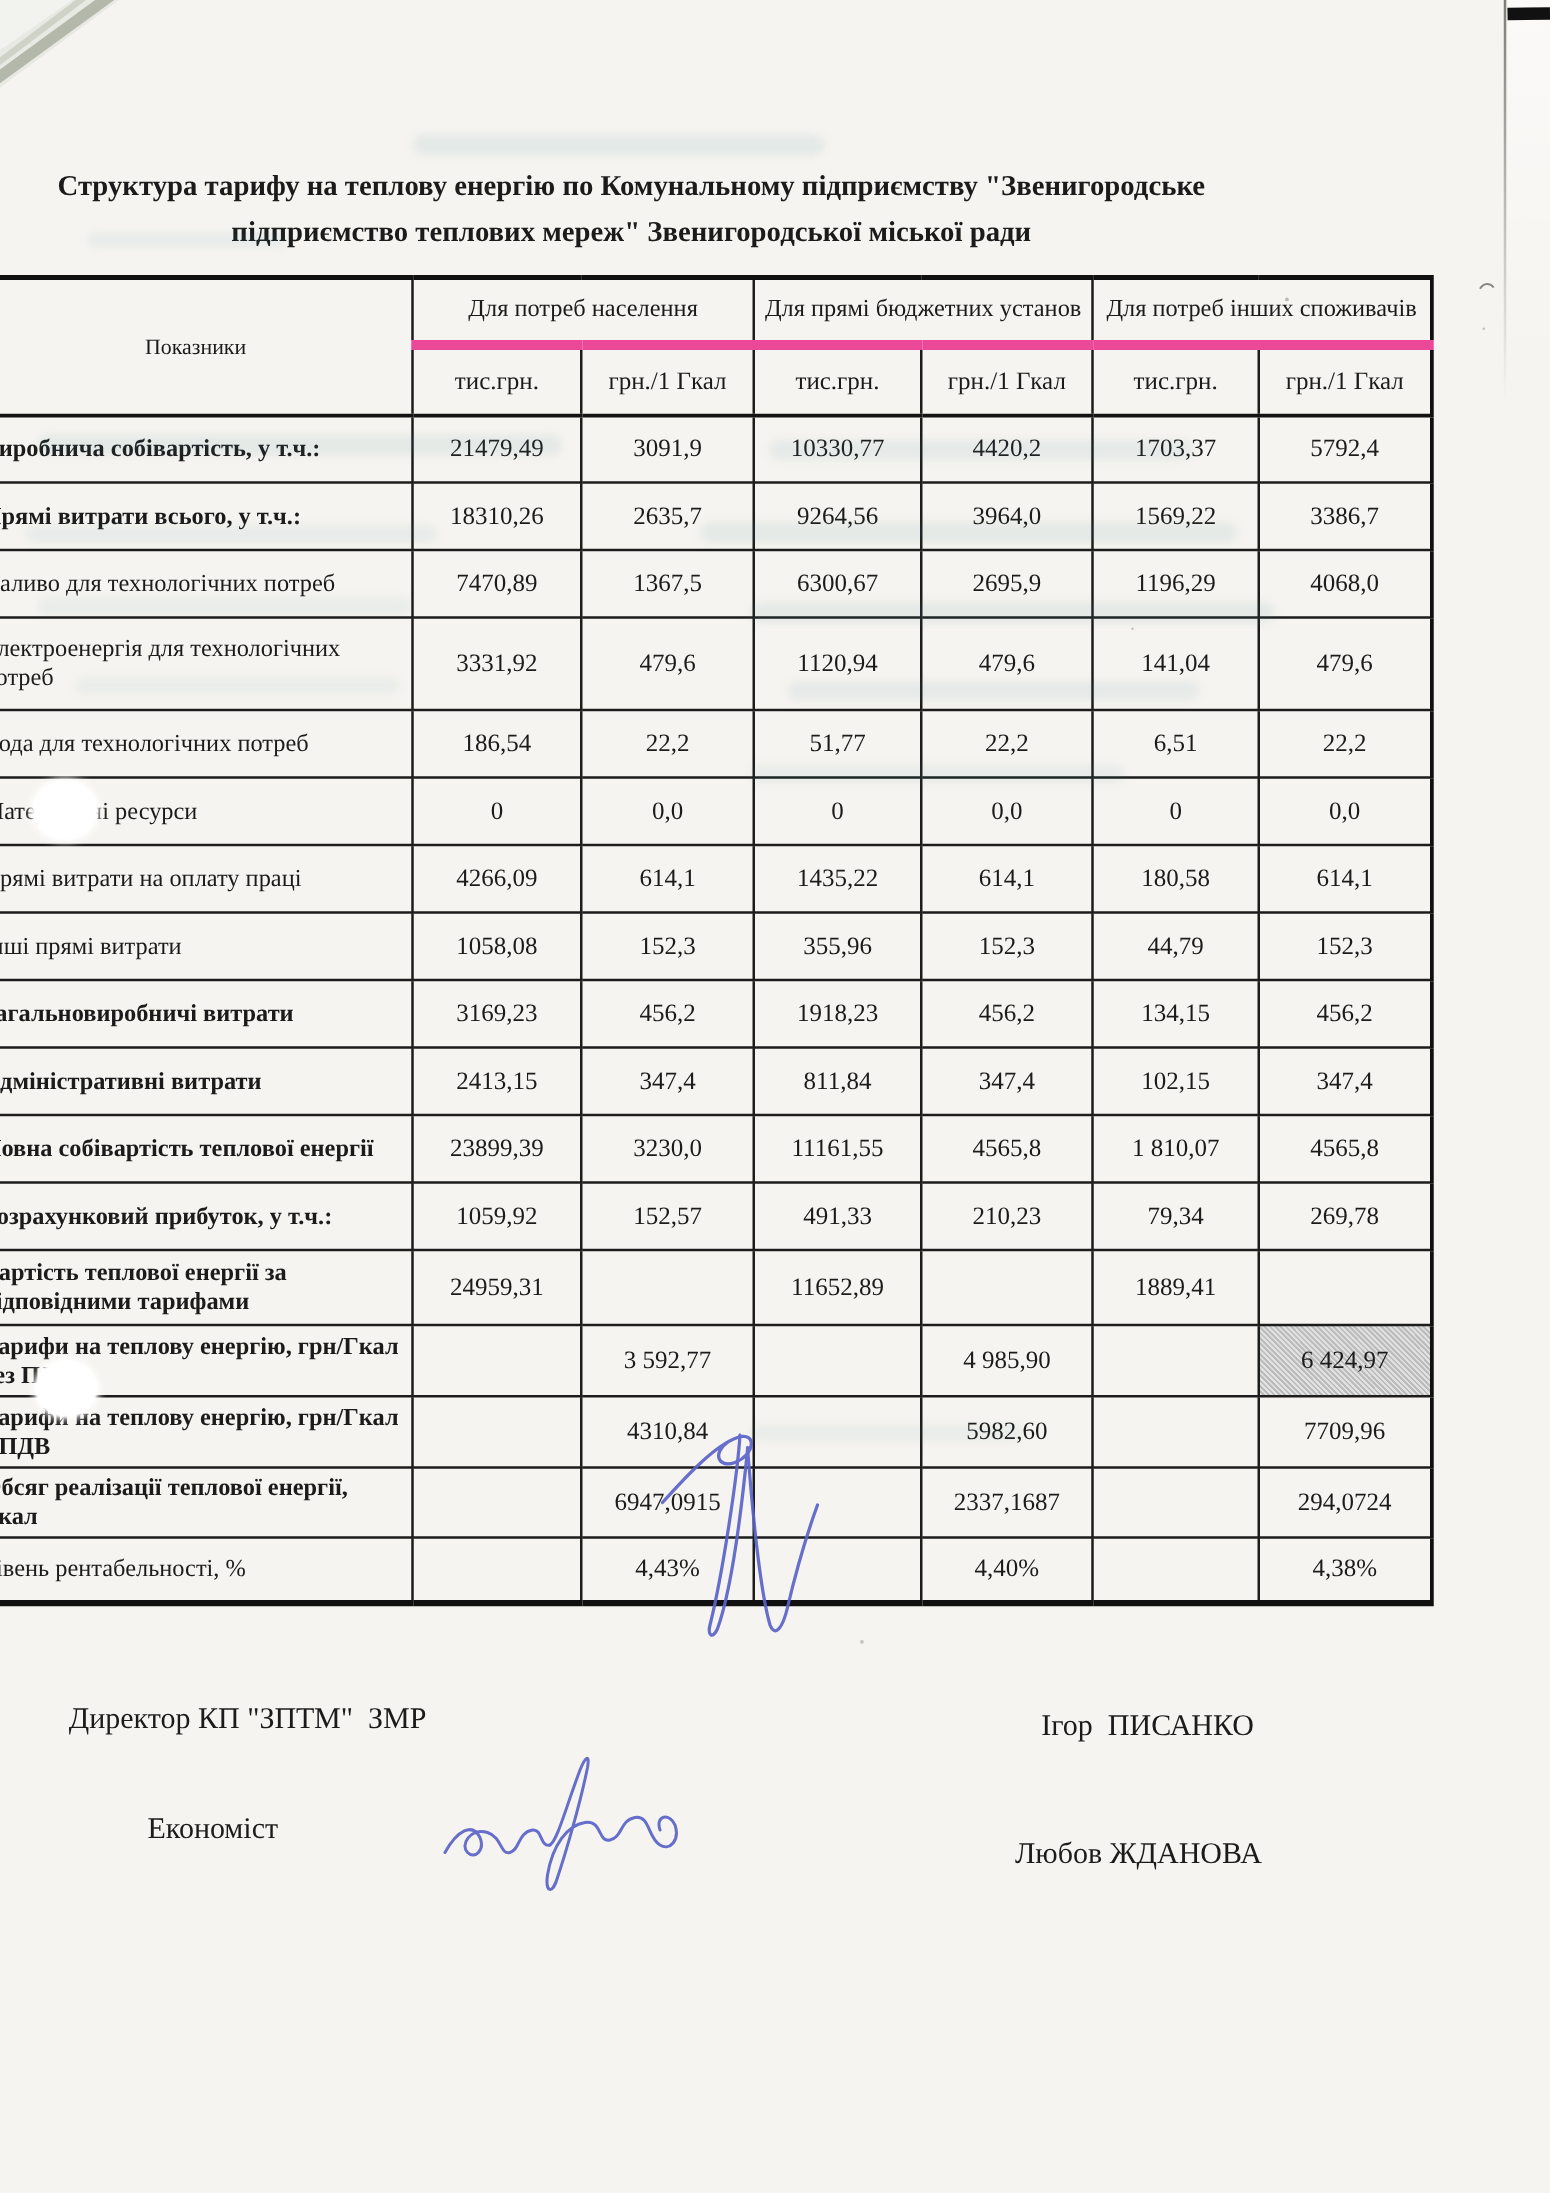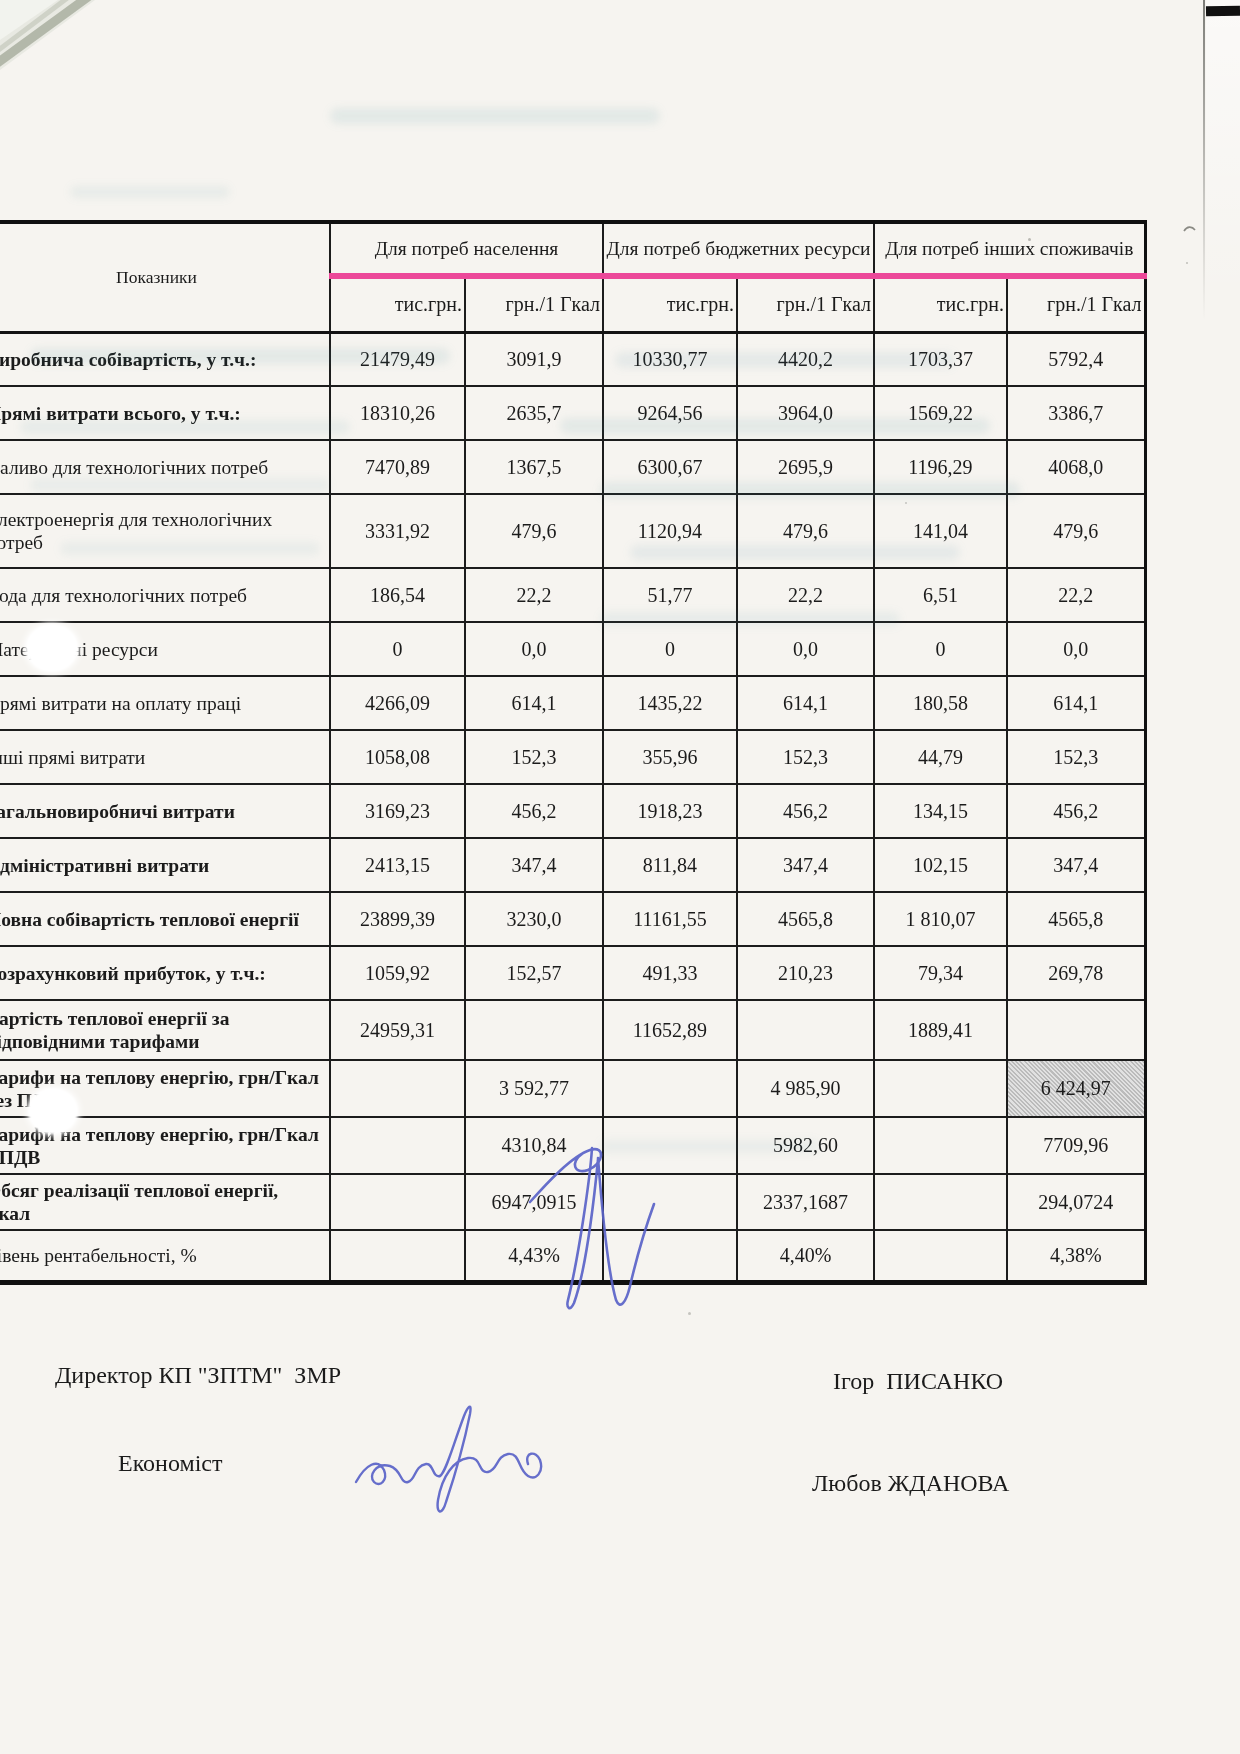--- a/index.html
+++ b/index.html
@@ -16,21 +16,21 @@
   
   .tblwrap{position:absolute;left:-16px;top:220px;}
   table.tariff{border-collapse:collapse;table-layout:fixed;background:transparent;}
   table.tariff th,table.tariff td{
     border:2px solid #1c1c1c;padding:0 2px;overflow:hidden;
   }
   table.tariff thead tr:first-child th{border-top:4px solid #101010;}
   table.tariff tr th:last-child,table.tariff tr td:last-child{border-right:3px solid #101010;}
   table.tariff tbody tr:last-child td{border-bottom:5px solid #101010;}
   table.tariff th:first-child,table.tariff td:first-child{border-left:none;}
-  table.tariff thead tr:nth-child(2) th{border-top:6px solid #ec4899;text-align:right;}
+  table.tariff thead tr:nth-child(2) th{border-top:8px solid #ec4899;}
   table.tariff tbody tr:first-child td{border-top:3px solid #131313;}
   th.ind{font-weight:normal;font-size:17.5px;vertical-align:middle;text-align:center;}
   th.grp{font-weight:normal;font-size:19.5px;vertical-align:middle;text-align:center;}
   th.unit{font-weight:normal;font-size:20px;vertical-align:middle;text-align:center;}
   td.label{text-align:left;font-size:19.5px;line-height:23px;padding-left:0;vertical-align:middle;}
   td.label.lbold{font-weight:bold;}
   td.val{text-align:center;font-size:20px;vertical-align:middle;}
   td.val.vbold{font-weight:normal;}
   td.hl{
     background-color:#c9c9c9;
@@ -47,37 +47,41 @@
   .corner-fold{position:absolute;left:0;top:0;width:100px;height:72px;pointer-events:none;}
   .edge-line{position:absolute;pointer-events:none;}
   .black-bar{position:absolute;background:#111;}
   .speck{position:absolute;border-radius:50%;background:#7d7d78;}
 </style>
 </head>
 <body>
 
 <div class="page">
 
+  <div class="doc-title">
+    <div>Структура тарифу на теплову енергію по Комунальному підприємству "Звенигородське</div>
+    <div>підприємство теплових мереж" Звенигородської міської ради</div>
+  </div>
 
   <div class="tblwrap">
     <table class="tariff" id="tariff-table">
         <colgroup>
           <col style="width: 346px;">
           <col style="width: 135px;">
           <col style="width: 138px;">
           <col style="width: 134px;">
           <col style="width: 137px;">
           <col style="width: 133px;">
           <col style="width: 138px;">
         </colgroup>
         <thead>
           <tr style="height: 54px;">
             <th class="ind" rowspan="2">Показники</th>
             <th class="grp" colspan="2">Для потреб населення</th>
-            <th class="grp" colspan="2">Для потреб бюджетних ресурси</th>
+            <th class="grp" colspan="2">Для прямі бюджетних установ</th>
             <th class="grp" colspan="2">Для потреб інших споживачів</th>
           </tr>
           <tr style="height: 56px;">
             <th class="unit">тис.грн.</th>
             <th class="unit">грн./1 Гкал</th>
             <th class="unit">тис.грн.</th>
             <th class="unit">грн./1 Гкал</th>
             <th class="unit">тис.грн.</th>
             <th class="unit">грн./1 Гкал</th>
           </tr>

